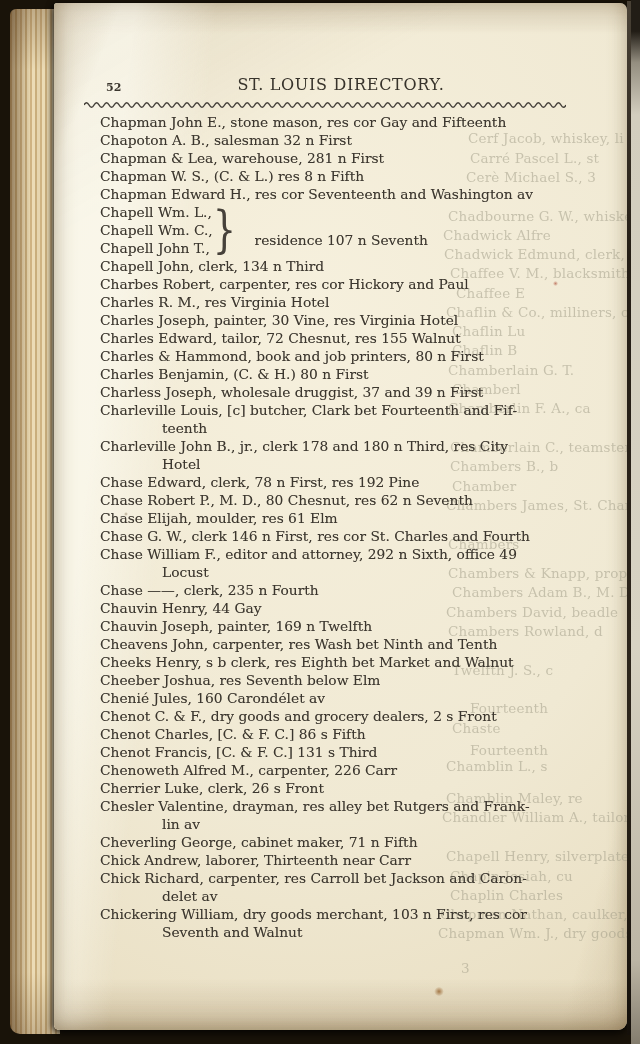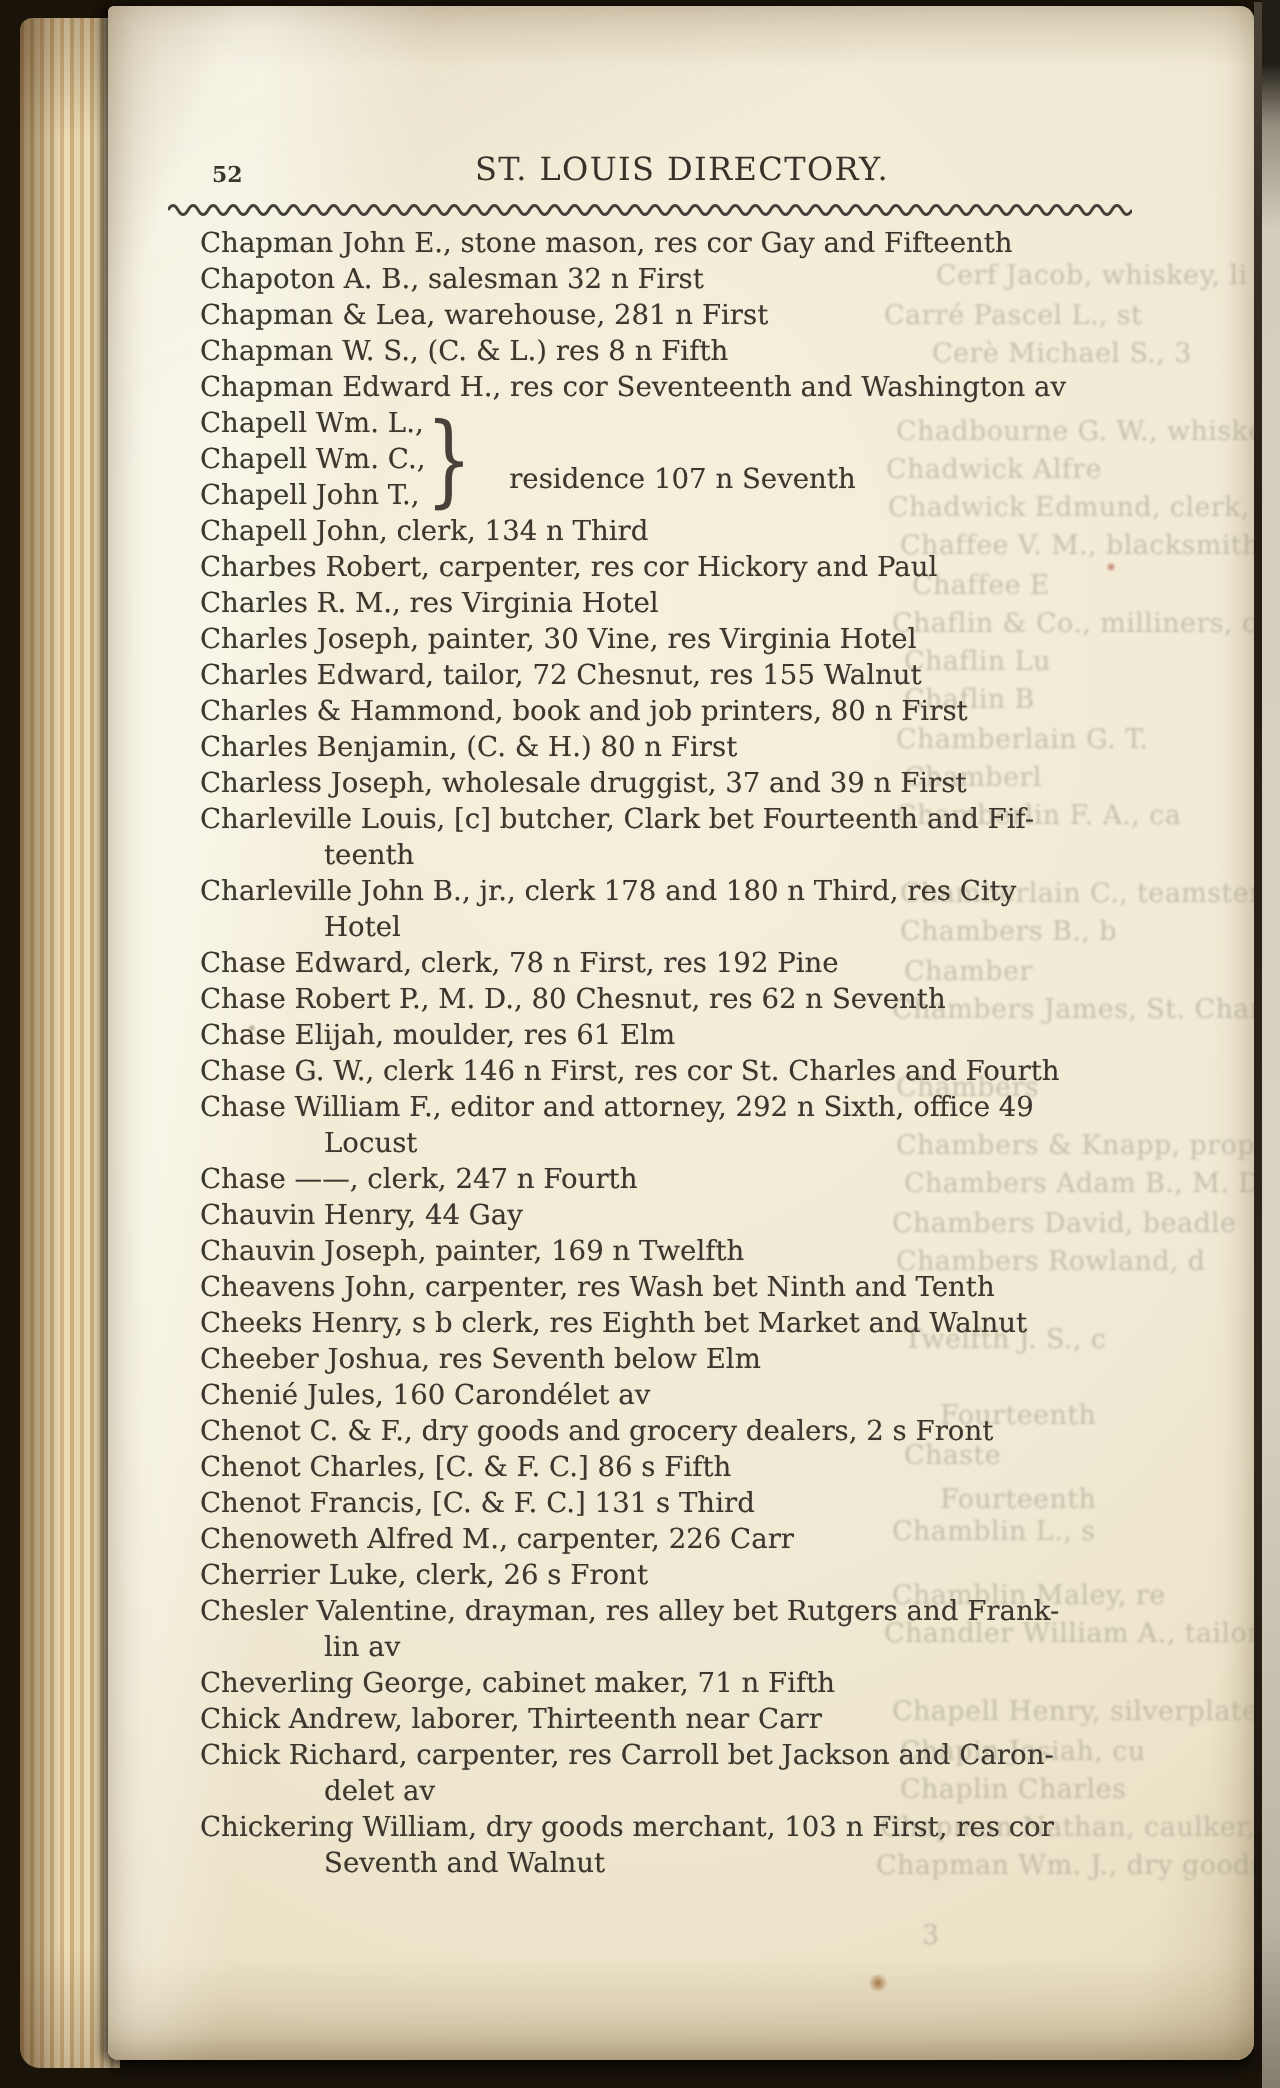--- a/index.html
+++ b/index.html
@@ -76,21 +76,21 @@
 </style>
 </head>
 <body>
 
 <div id="scan">
   <div class="page-stack"></div>
 
   <div class="page">
     <div class="ghost-layer">
         <span class="ghost-line" style="left: 414px; top: 127px;">Cerf Jacob, whiskey, li</span>
-        <span class="ghost-line" style="left: 388px; top: 147px;">Carré Pascel L., st</span>
+        <span class="ghost-line" style="left: 416px; top: 147px;">Carré Pascel L., st</span>
         <span class="ghost-line" style="left: 412px; top: 166px;">Cerè Michael S., 3</span>
         <span class="ghost-line" style="left: 394px; top: 205px;">Chadbourne G. W., whiskey dis</span>
         <span class="ghost-line" style="left: 389px; top: 224px;">Chadwick Alfre</span>
         <span class="ghost-line" style="left: 390px; top: 243px;">Chadwick Edmund, clerk, 25 Chesnu</span>
         <span class="ghost-line" style="left: 396px; top: 262px;">Chaffee V. M., blacksmith</span>
         <span class="ghost-line" style="left: 402px; top: 282px;">Chaffee E</span>
         <span class="ghost-line" style="left: 392px; top: 301px;">Chaflin &amp; Co., milliners, cor Ch</span>
         <span class="ghost-line" style="left: 398px; top: 320px;">Chaflin Lu</span>
         <span class="ghost-line" style="left: 398px; top: 339px;">Chaflin B</span>
         <span class="ghost-line" style="left: 394px; top: 359px;">Chamberlain G. T.</span>
@@ -152,21 +152,21 @@
         <div class="entry">Charles &amp; Hammond, book and job printers, 80 n First</div>
         <div class="entry">Charles Benjamin, (C. &amp; H.) 80 n First</div>
         <div class="entry">Charless Joseph, wholesale druggist, 37 and 39 n First</div>
         <div class="entry">Charleville Louis, [c] butcher, Clark bet Fourteenth and Fif-<br>teenth</div>
         <div class="entry">Charleville John B., jr., clerk 178 and 180 n Third, res City<br>Hotel</div>
         <div class="entry">Chase Edward, clerk, 78 n First, res 192 Pine</div>
         <div class="entry">Chase Robert P., M. D., 80 Chesnut, res 62 n Seventh</div>
         <div class="entry">Chase Elijah, moulder, res 61 Elm</div>
         <div class="entry">Chase G. W., clerk 146 n First, res cor St. Charles and Fourth</div>
         <div class="entry">Chase William F., editor and attorney, 292 n Sixth, office 49<br>Locust</div>
-        <div class="entry">Chase ——, clerk, 247 n Fourth</div>
+        <div class="entry">Chase ——, clerk, 235 n Fourth</div>
         <div class="entry">Chauvin Henry, 44 Gay</div>
         <div class="entry">Chauvin Joseph, painter, 169 n Twelfth</div>
         <div class="entry">Cheavens John, carpenter, res Wash bet Ninth and Tenth</div>
         <div class="entry">Cheeks Henry, s b clerk, res Eighth bet Market and Walnut</div>
         <div class="entry">Cheeber Joshua, res Seventh below Elm</div>
         <div class="entry">Chenié Jules, 160 Carondélet av</div>
         <div class="entry">Chenot C. &amp; F., dry goods and grocery dealers, 2 s Front</div>
         <div class="entry">Chenot Charles, [C. &amp; F. C.] 86 s Fifth</div>
         <div class="entry">Chenot Francis, [C. &amp; F. C.] 131 s Third</div>
         <div class="entry">Chenoweth Alfred M., carpenter, 226 Carr</div>

